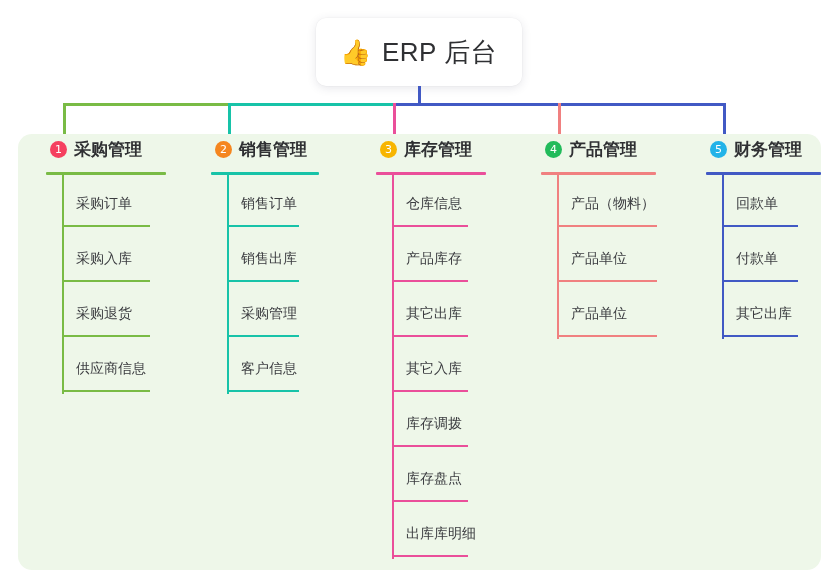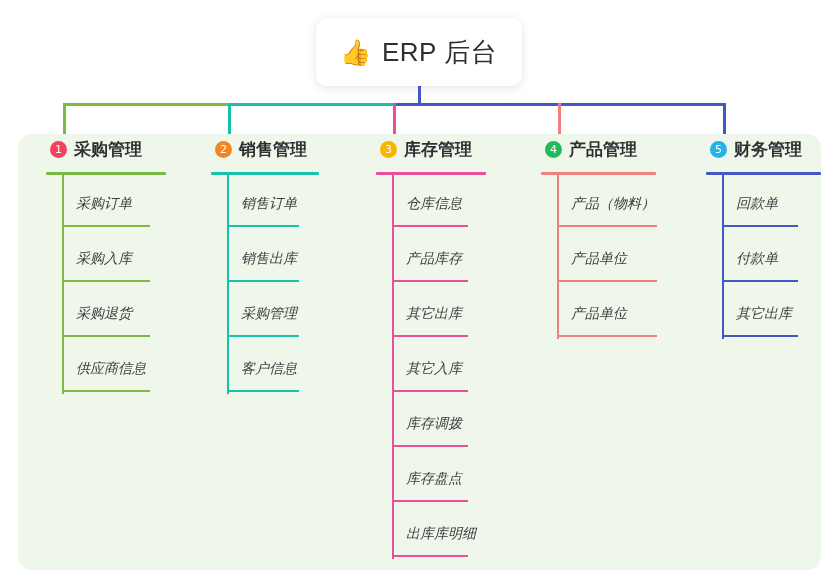--- a/index.html
+++ b/index.html
@@ -123,21 +123,20 @@
     height: 55px;
     box-sizing: border-box;
   }
   .item-label {
     position: absolute;
     left: 14px;
     top: 21px;
     font-size: 14px;
     color: #3b3c40;
     white-space: nowrap;
-    font-style: italic;
   }
   .item-rule {
     position: absolute;
     left: 0;
     top: 51px;
     height: 2px;
   }
 </style>
 </head>
 <body>

